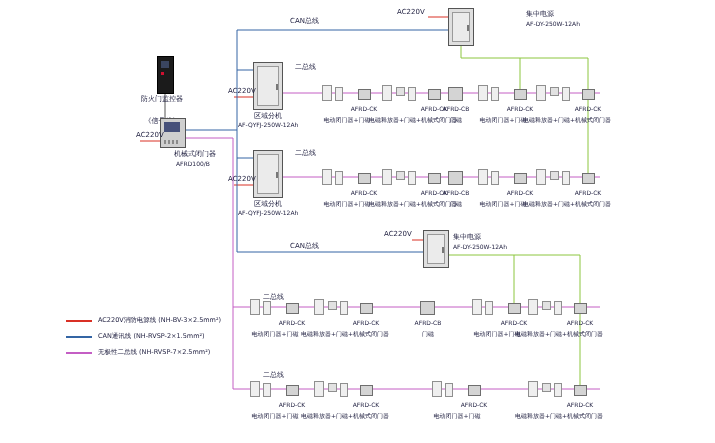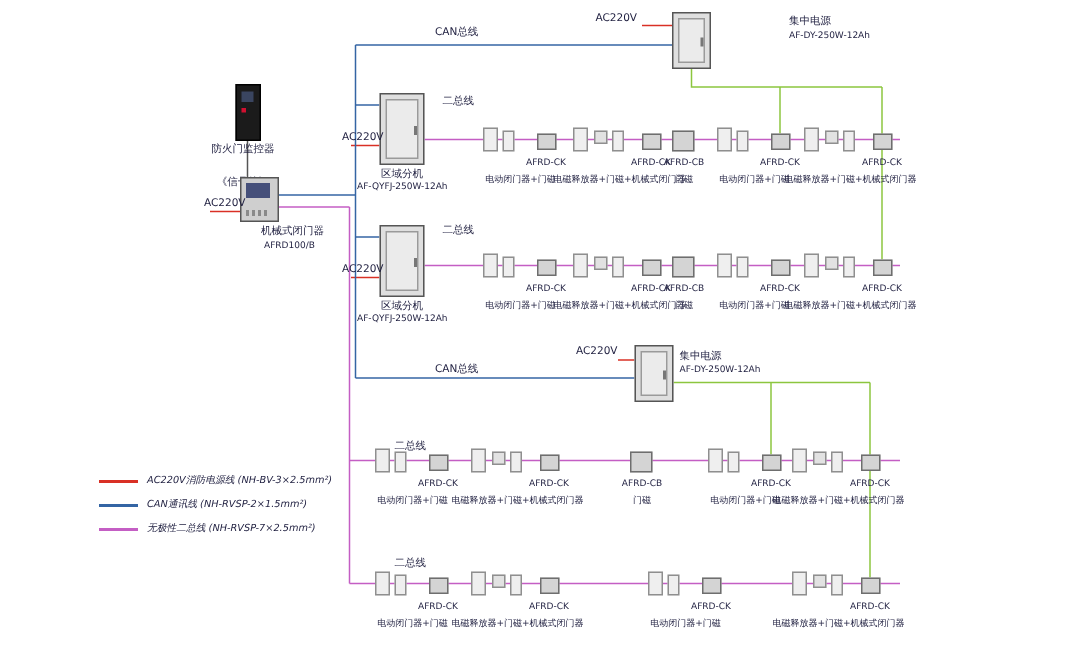--- a/index.html
+++ b/index.html
@@ -24,21 +24,21 @@
                  background:repeating-linear-gradient(90deg,#8a8a8a 0 2px,transparent 2px 4px);}
   
   .device-group{position:absolute;}
   .door{position:absolute;background:#efefef;border:1px solid #8f8f8f;box-sizing:border-box;}
   .relbox{position:absolute;background:#e2e2e2;border:1px solid #8f8f8f;box-sizing:border-box;}
   .module{position:absolute;background:#d4d4d4;border:1px solid #6e6e6e;box-sizing:border-box;}
   .g-label{position:absolute;font-size:6px;line-height:7px;text-align:center;white-space:nowrap;color:#1e1e3f;}
   
   .legend-item{position:absolute;height:10px;}
   .legend-swatch{position:absolute;left:0;top:4px;width:26px;height:2px;background:#999;}
-  .legend-text{position:absolute;left:32px;top:0;font-size:6.5px;line-height:9px;white-space:nowrap;color:#1e1e3f;font-style:italic;}
+  .legend-text{position:absolute;left:32px;top:0;font-size:6.5px;line-height:9px;white-space:nowrap;color:#1e1e3f;}
 </style>
 </head>
 <body>
 
 <div class="canvas">
 
   <svg class="wires" id="wires">
       <polyline points="165,92 165,118" fill="none" stroke="#555555" stroke-width="1"></polyline>
       <polyline points="140,141 160,141" fill="none" stroke="#d93025" stroke-width="1"></polyline>
       <polyline points="234,97 253,97" fill="none" stroke="#d93025" stroke-width="1"></polyline>

